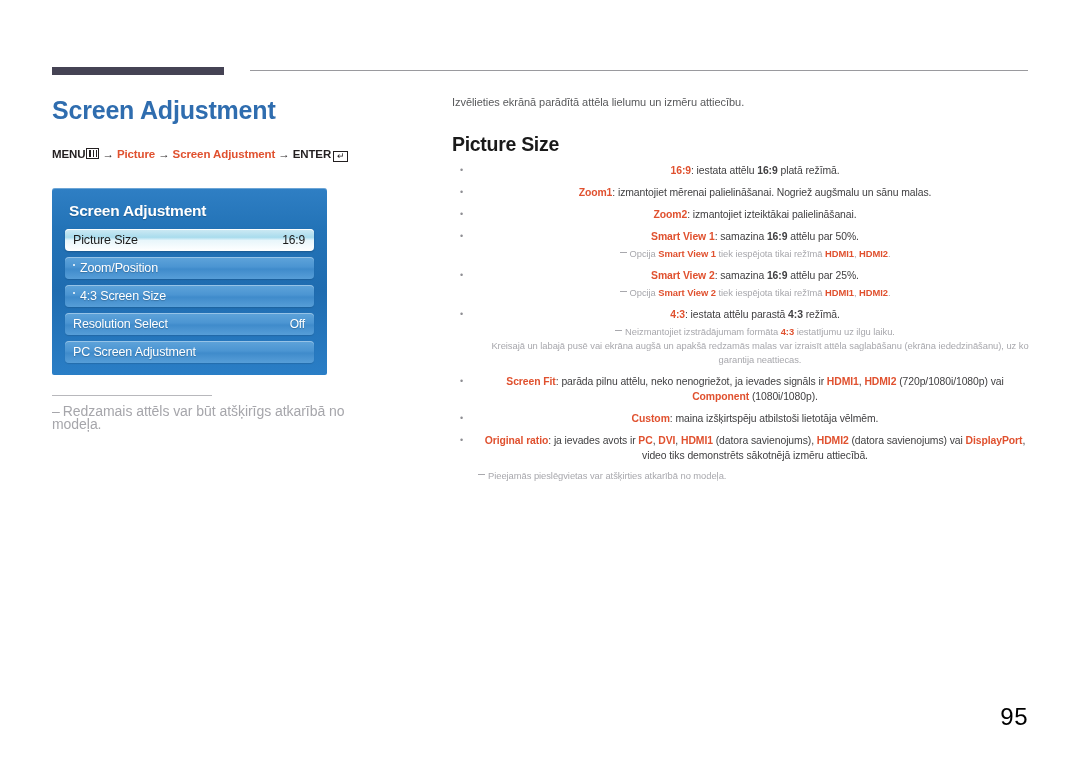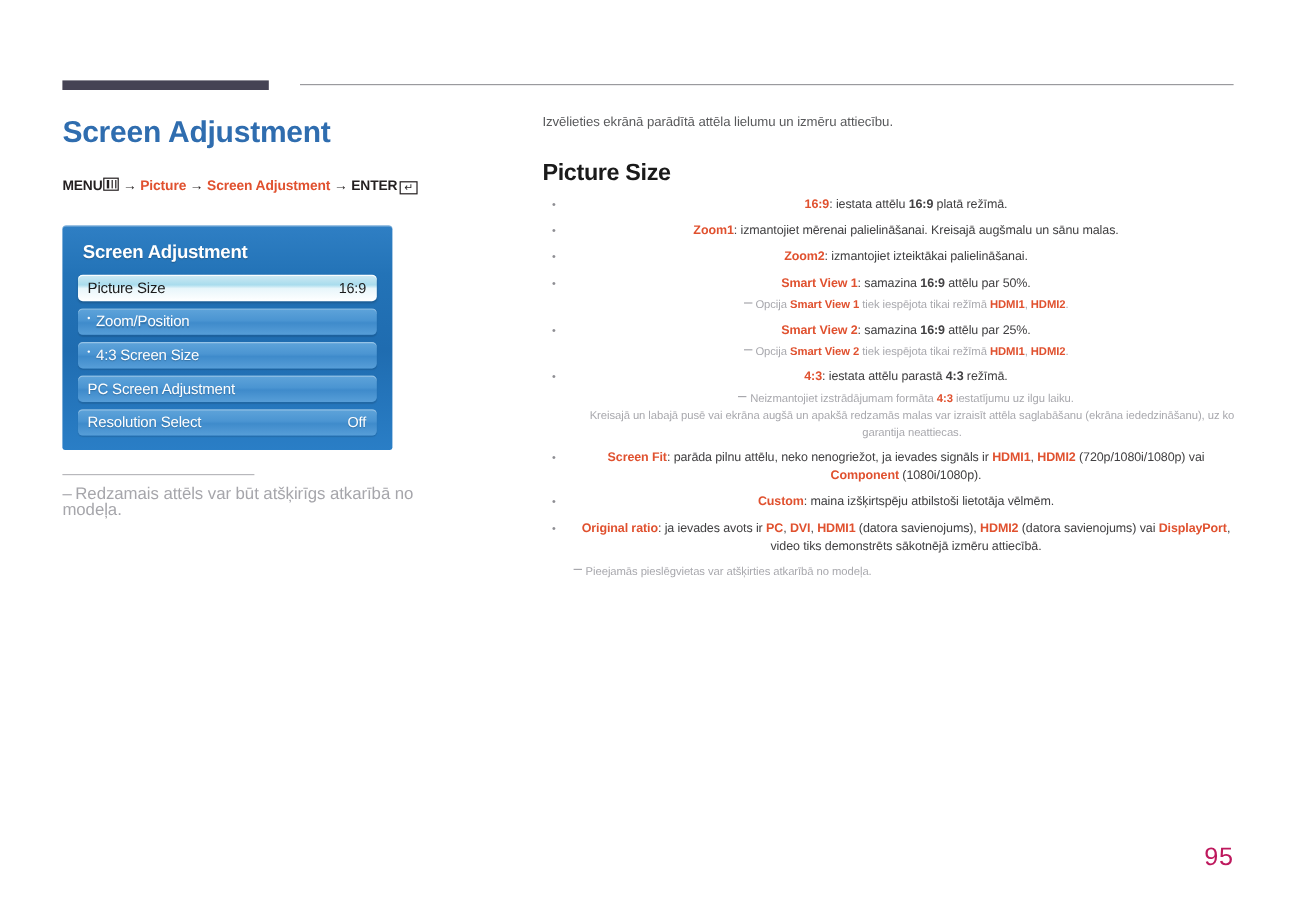--- a/index.html
+++ b/index.html
@@ -289,22 +289,22 @@
     border-top: 1.3px solid #a8a8ad;
     vertical-align: 4px;
     margin-right: 3px;
   }
 
   
   .page-num {
     position: absolute;
     right: 52px;
     top: 703px;
-    font-size: 21px;
-    color: #be185d;
+    font-size: 24px;
+    color: #000000;
     letter-spacing: 0.5px;
   }
 </style>
 </head>
 <body>
 
 <div class="page">
 
   <div class="hdr-bar"></div>
   <div class="hdr-line"></div>
@@ -339,30 +339,30 @@
     <div class="osd-row normal">
       <span class="lbl">
           <span class="dot"></span>
           <span>4:3 Screen Size</span>
         </span>
       <span class="val"></span>
     </div>
 
     <div class="osd-row normal">
       <span class="lbl">
+          <span>Resolution Select</span>
+        </span>
+      <span class="val">Off</span>
+    </div>
+
+    <div class="osd-row normal">
+      <span class="lbl">
           <span>PC Screen Adjustment</span>
         </span>
       <span class="val"></span>
-    </div>
-
-    <div class="osd-row normal">
-      <span class="lbl">
-          <span>Resolution Select</span>
-        </span>
-      <span class="val">Off</span>
     </div>
   </div>
 
   <div class="left-note-rule"></div>
   <div class="left-note">
     <span class="dash">–</span><span>Redzamais attēls var būt atšķirīgs atkarībā no modeļa.</span>
   </div>
 
   <div class="right-col">
 
@@ -371,21 +371,21 @@
     <h2 class="sec-title">Picture Size</h2>
 
 
     <ul class="blist">
 
       <li>
         <span class="term">16:9</span><span>: iestata attēlu </span><span class="b">16:9</span><span> platā režīmā.</span>
       </li>
 
       <li>
-        <span class="term">Zoom1</span><span>: izmantojiet mērenai palielināšanai. Kreisajā augšmalu un sānu malas.</span>
+        <span class="term">Zoom1</span><span>: izmantojiet mērenai palielināšanai. Nogriež augšmalu un sānu malas.</span>
       </li>
 
       <li>
         <span class="term">Zoom2</span><span>: izmantojiet izteiktākai palielināšanai.</span>
       </li>
 
       <li>
         <span class="term">Smart View 1</span><span>: samazina </span><span class="b">16:9</span><span> attēlu par 50%.</span>
       </li>
       <li class="nobullet" style="padding:0;margin:0;">

